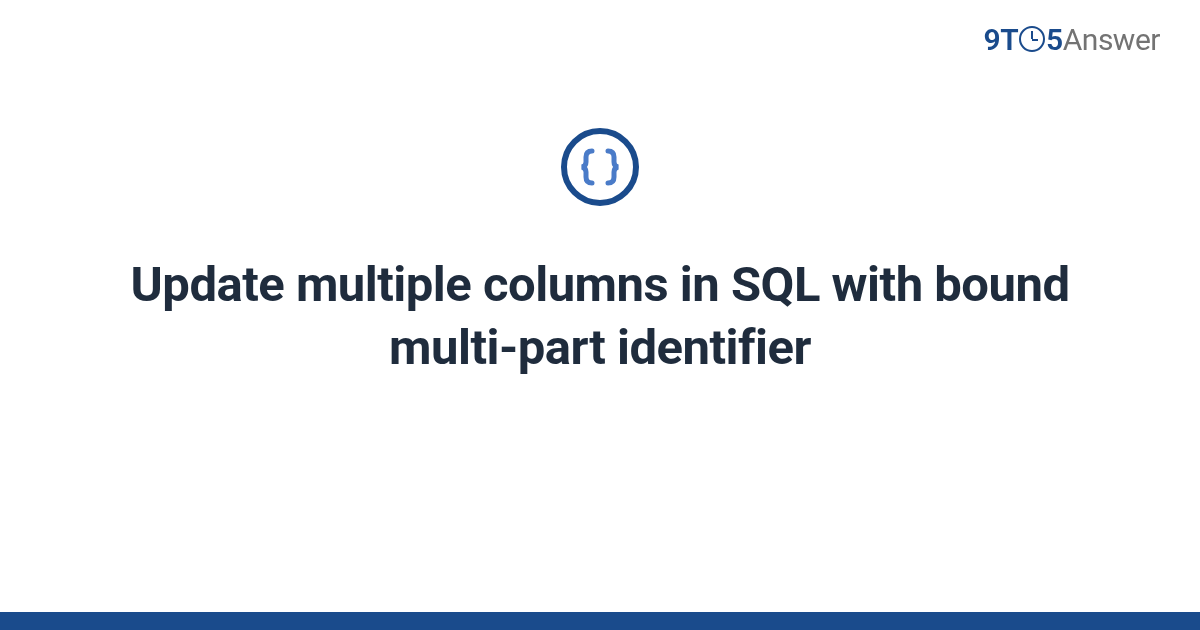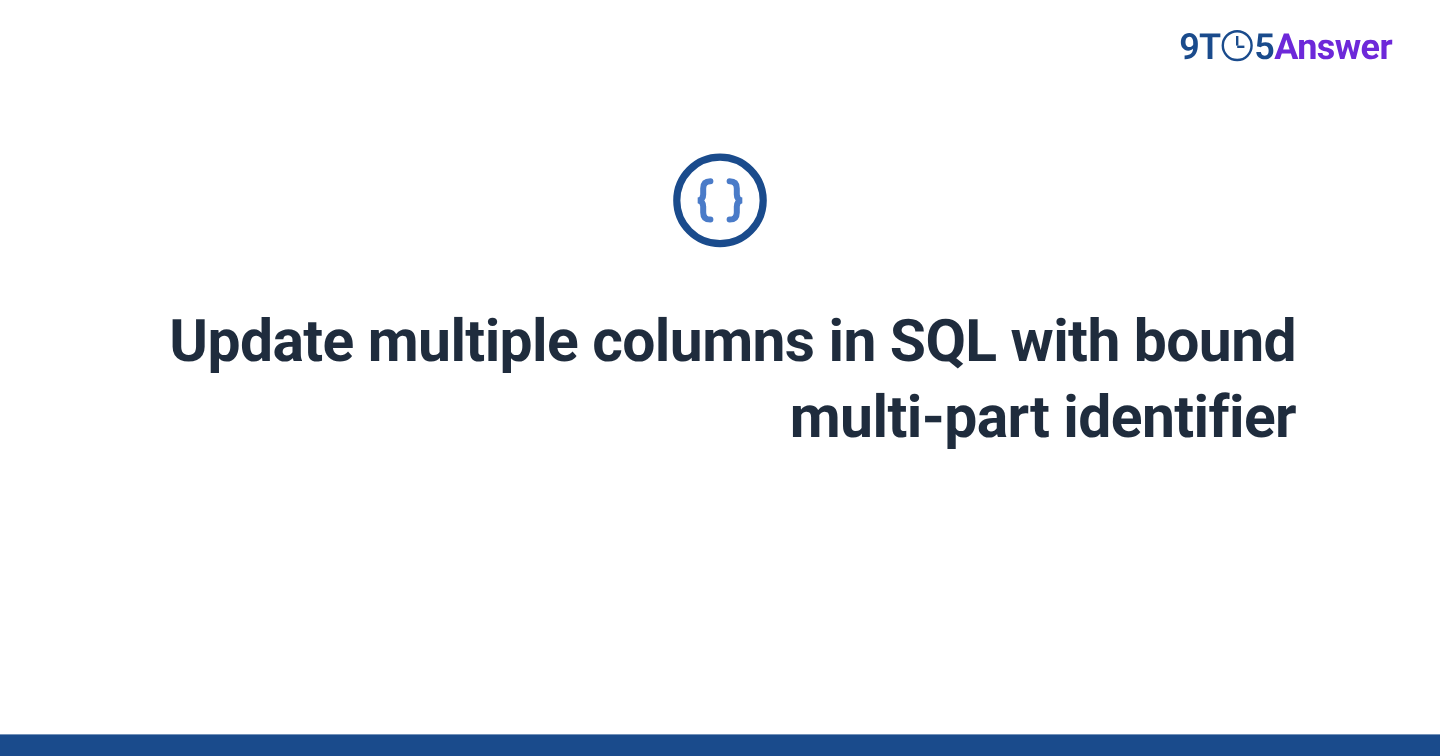--- a/index.html
+++ b/index.html
@@ -50,21 +50,21 @@
     .brand .clock::after {
       content: "";
       position: absolute;
       width: 6px;
       height: 2px;
       background: #1a4b8c;
       top: 11px;
       left: 50%;
     }
     .brand .five { color: #1a4b8c; }
-    .brand .answer { color: #6d28d9; font-weight: 700; }
+    .brand .answer { color: #737373; font-weight: 400; }
 
     .center-area {
       position: absolute;
       top: 128px;
       left: 0;
       right: 0;
       display: flex;
       flex-direction: column;
       align-items: center;
     }
@@ -77,21 +77,21 @@
       align-items: center;
       justify-content: center;
       margin-bottom: 48px;
     }
     .code-circle svg { display: block; }
 
     .title {
       font-size: 49px;
       font-weight: 700;
       color: #1f2c3d;
-      text-align: right;
+      text-align: center;
       line-height: 1.28;
       max-width: 960px;
       letter-spacing: -0.5px;
     }
 
     .footer-bar {
       position: absolute;
       bottom: 0;
       left: 0;
       right: 0;

